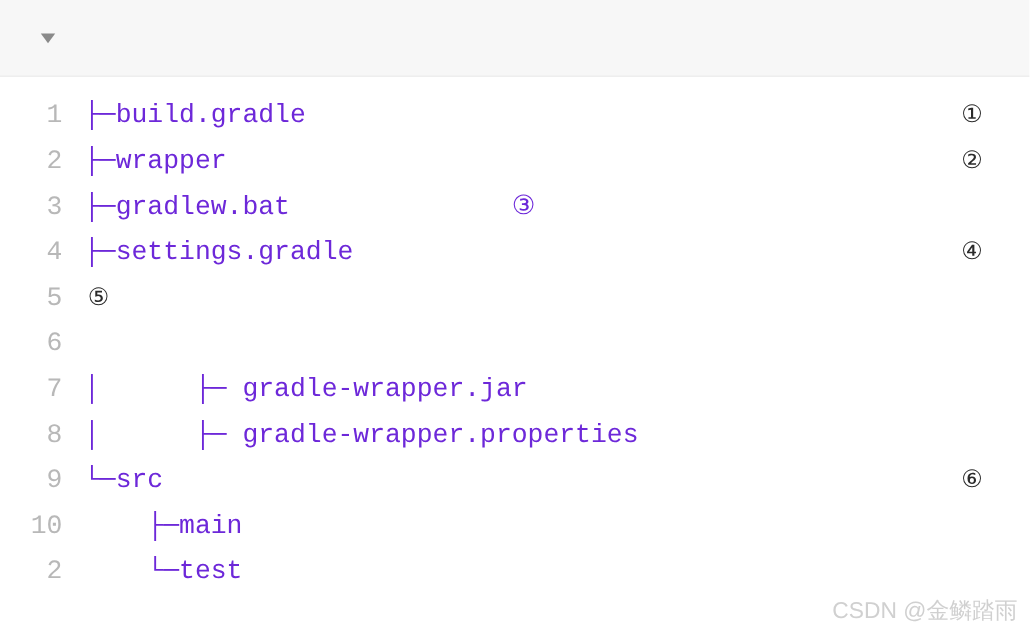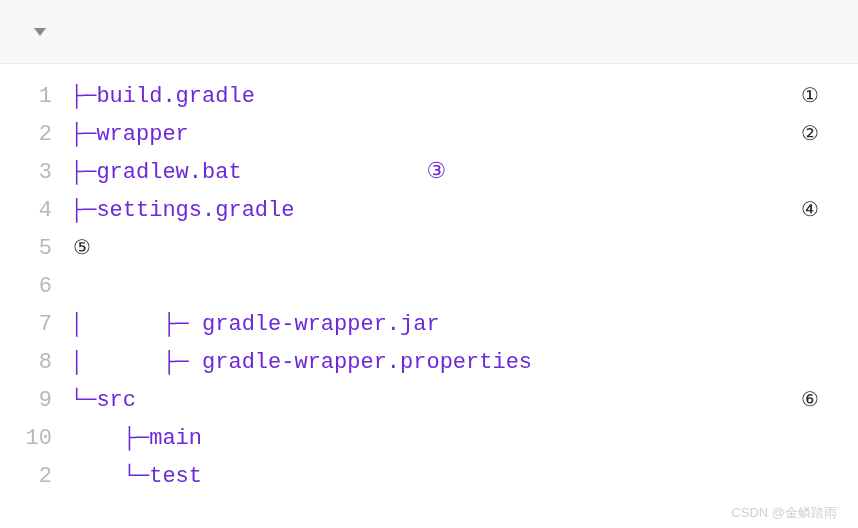--- a/index.html
+++ b/index.html
@@ -56,23 +56,23 @@
     color: #2b2b2b;
     font-size: 20px;
     font-weight: 400;
   }
   .marker-zone {
     width: 60px;
     text-align: left;
   }
   .watermark {
     position: absolute;
-    right: 21px;
+    right: 10px;
     bottom: 6px;
-    font-size: 13px;
+    font-size: 19px;
     color: #d0d0d0;
     font-family: -apple-system, BlinkMacSystemFont, "Segoe UI", sans-serif;
   }
 </style>
 </head>
 <body>
 
 <div class="toolbar">
   <div class="dropdown-arrow"></div>
 </div>

